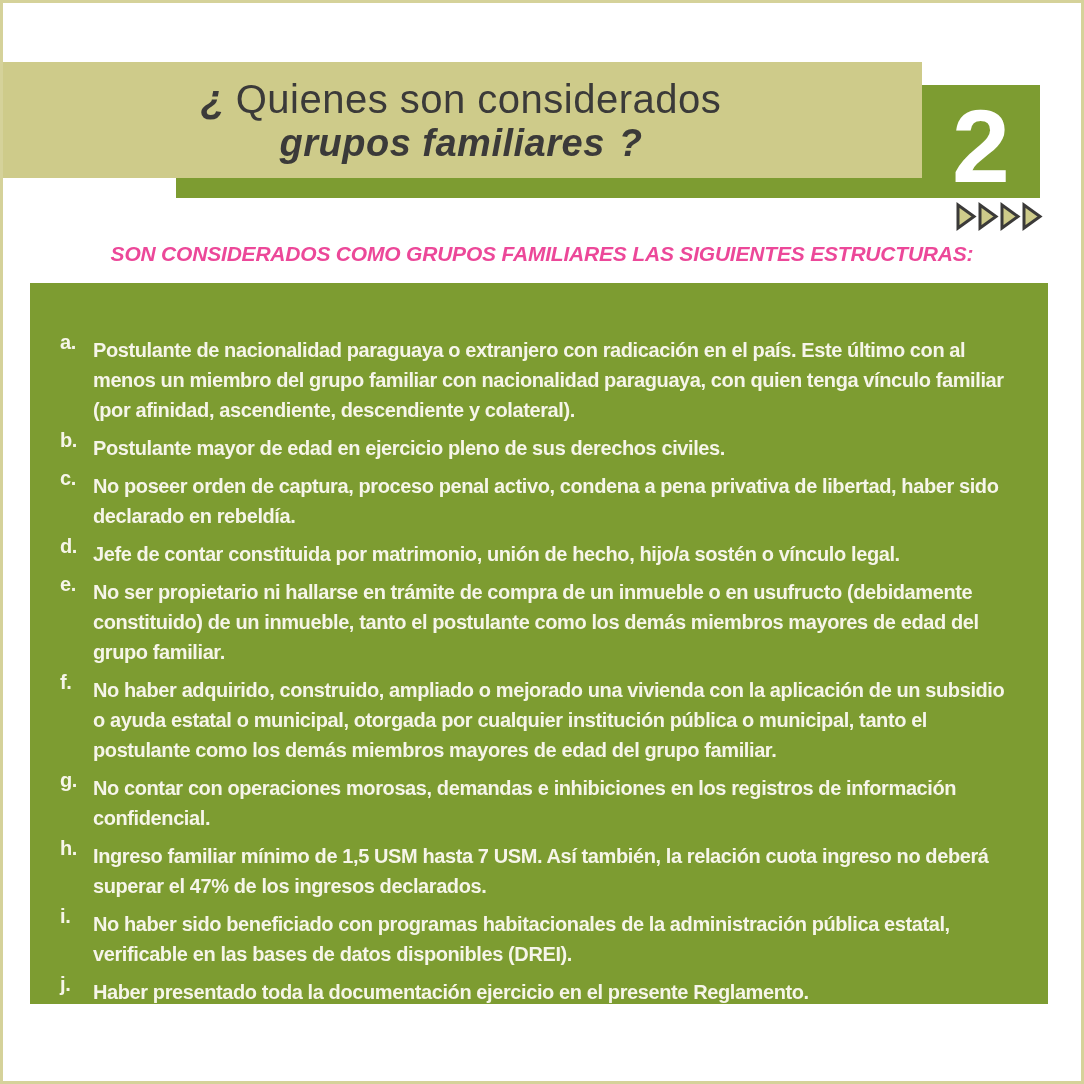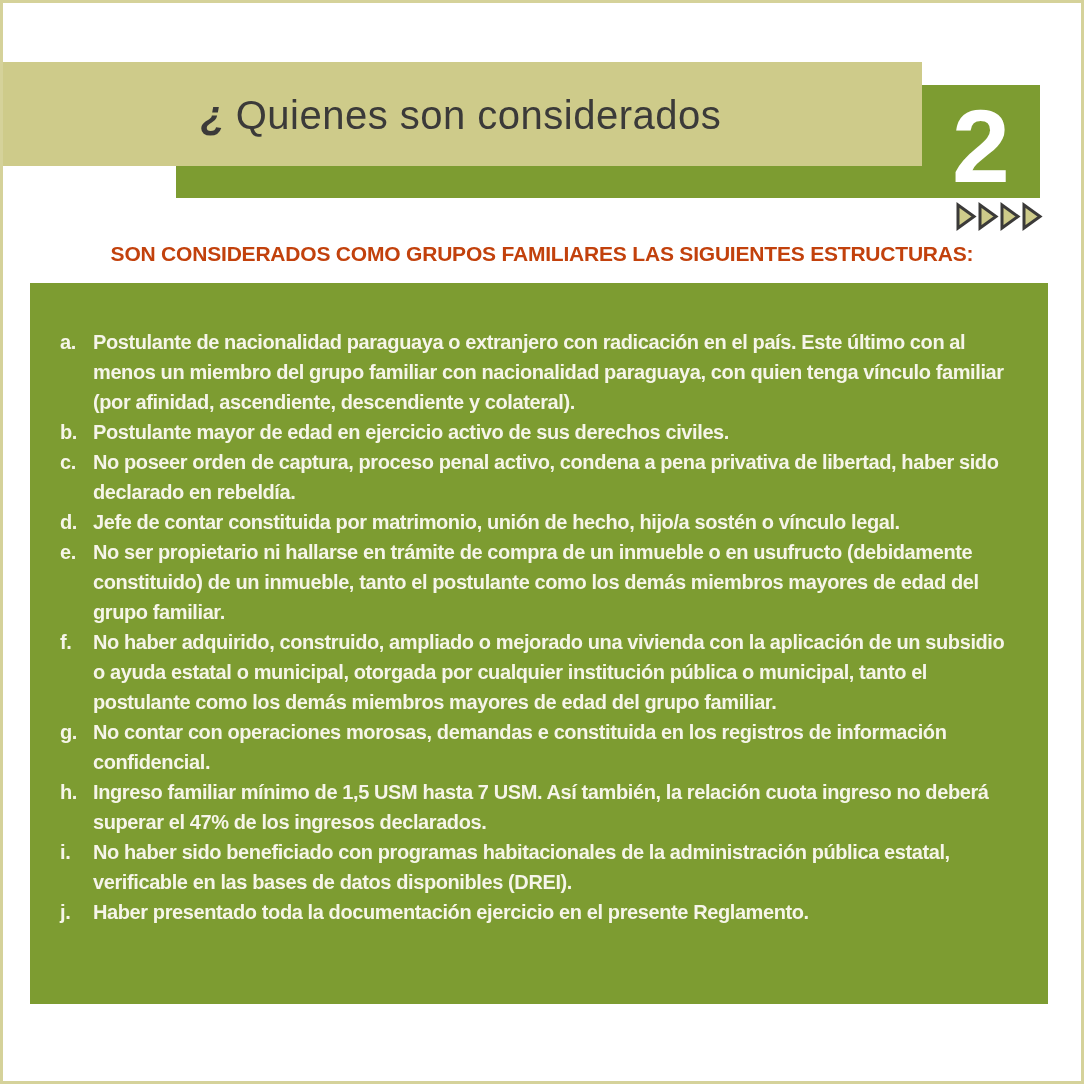--- a/index.html
+++ b/index.html
@@ -48,21 +48,21 @@
     line-height: 1;
     padding-top: 8px;
   }
 
   
   .banner {
     position: absolute;
     left: 0;
     top: 62px;
     width: 922px;
-    height: 104px;
+    height: 116px;
     background: #cecb8a;
     z-index: 2;
     display: flex;
     flex-direction: column;
     justify-content: center;
     align-items: center;
     padding-top: 2px;
     color: #3b3a39;
   }
   .title-line1 {
@@ -100,22 +100,23 @@
   
   .subtitle {
     position: absolute;
     left: 0;
     right: 0;
     top: 242px;
     text-align: center;
     font-size: 21px;
     font-weight: 700;
     letter-spacing: -0.2px;
-    color: #c2410c;
+    color: #ec4899;
     z-index: 2;
+    font-style: italic;
   }
 
   
   .content-box {
     position: absolute;
     left: 30px;
     top: 283px;
     width: 1018px;
     height: 721px;
     background: #7d9c31;
@@ -125,37 +126,40 @@
   .req-list { list-style: none; }
   .req-list li {
     display: flex;
     color: #f6f5e9;
     font-size: 20px;
     font-weight: 700;
     letter-spacing: -0.4px;
     line-height: 30px;
   }
   .req-list .lbl { flex: 0 0 33px; }
-  .req-list .txt { flex: 1; }
+  .req-list .txt { flex: 1; margin-top: 8px; }
 </style>
 </head>
 <body>
 
 <div class="page">
 
   <div class="frame"></div>
 
   <div class="green-tab">
     <div class="badge">2</div>
   </div>
 
   <div class="banner">
     <div class="title-line1">
       <span class="qmark-open">¿</span><span>Quienes son considerados</span>
     </div>
+    <div class="title-line2">
+      <span>grupos familiares</span><span class="qmark-close">?</span>
+    </div>
   </div>
 
   <div class="arrows">
     <svg width="22" height="29" viewBox="0 0 22 29">
       <path d="M3 3 L19 14.5 L3 26 Z" fill="#cecb8a" stroke="#3b3a39" stroke-width="3" stroke-linejoin="miter"></path>
     </svg>
     <svg width="22" height="29" viewBox="0 0 22 29">
       <path d="M3 3 L19 14.5 L3 26 Z" fill="#cecb8a" stroke="#3b3a39" stroke-width="3" stroke-linejoin="miter"></path>
     </svg>
     <svg width="22" height="29" viewBox="0 0 22 29">
@@ -169,41 +173,41 @@
   <div class="subtitle">SON CONSIDERADOS COMO GRUPOS FAMILIARES LAS SIGUIENTES ESTRUCTURAS:</div>
 
   <div class="content-box">
     <ol class="req-list">
       <li>
         <span class="lbl">a.</span>
         <span class="txt">Postulante de nacionalidad paraguaya o extranjero con radicación en el país. Este último con al menos un miembro del grupo familiar con nacionalidad paraguaya, con quien tenga vínculo familiar (por afinidad, ascendiente, descendiente y colateral).</span>
       </li>
       <li>
         <span class="lbl">b.</span>
-        <span class="txt">Postulante mayor de edad en ejercicio activo de sus derechos civiles.</span>
+        <span class="txt">Postulante mayor de edad en ejercicio pleno de sus derechos civiles.</span>
       </li>
       <li>
         <span class="lbl">c.</span>
         <span class="txt">No poseer orden de captura, proceso penal activo, condena a pena privativa de libertad, haber sido declarado en rebeldía.</span>
       </li>
       <li>
         <span class="lbl">d.</span>
         <span class="txt">Jefe de contar constituida por matrimonio, unión de hecho, hijo/a sostén o vínculo legal.</span>
       </li>
       <li>
         <span class="lbl">e.</span>
         <span class="txt">No ser propietario ni hallarse en trámite de compra de un inmueble o en usufructo (debidamente constituido) de un inmueble, tanto el postulante como los demás miembros mayores de edad del grupo familiar.</span>
       </li>
       <li>
         <span class="lbl">f.</span>
         <span class="txt">No haber adquirido, construido, ampliado o mejorado una vivienda con la aplicación de un subsidio o ayuda estatal o municipal, otorgada por cualquier institución pública o municipal, tanto el postulante como los demás miembros mayores de edad del grupo familiar.</span>
       </li>
       <li>
         <span class="lbl">g.</span>
-        <span class="txt">No contar con operaciones morosas, demandas e constituida en los registros de información confidencial.</span>
+        <span class="txt">No contar con operaciones morosas, demandas e inhibiciones en los registros de información confidencial.</span>
       </li>
       <li>
         <span class="lbl">h.</span>
         <span class="txt">Ingreso familiar mínimo de 1,5 USM hasta 7 USM. Así también, la relación cuota ingreso no deberá superar el 47% de los ingresos declarados.</span>
       </li>
       <li>
         <span class="lbl">i.</span>
         <span class="txt">No haber sido beneficiado con programas habitacionales de la administración pública estatal, verificable en las bases de datos disponibles (DREI).</span>
       </li>
       <li>

